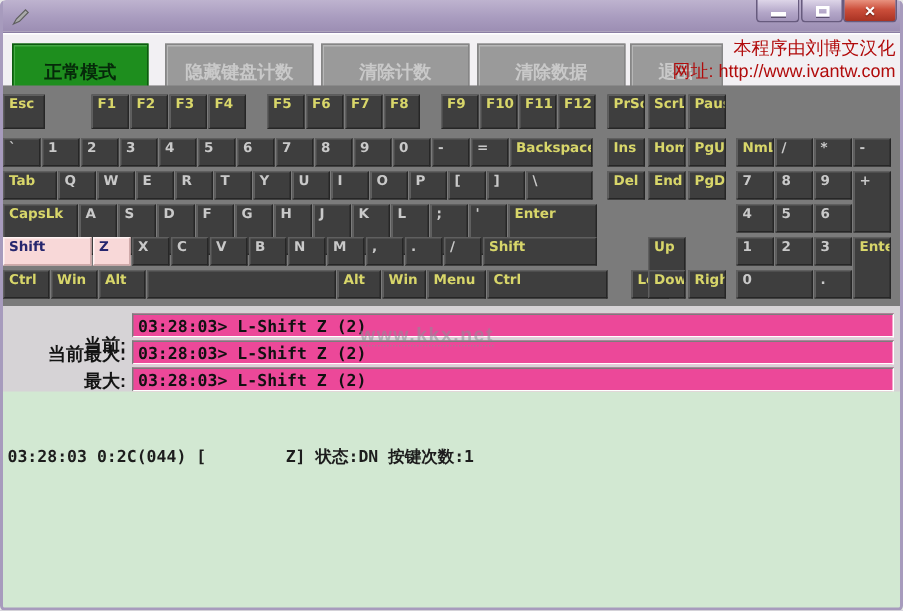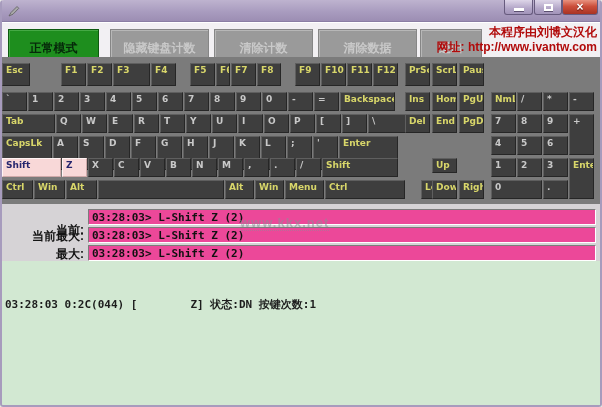--- a/index.html
+++ b/index.html
@@ -32,21 +32,21 @@
   .tbtn{position:absolute;top:6px;height:38px;display:flex;align-items:center;justify-content:center;
     font-size:12px;font-weight:bold;cursor:default;}
   .tbtn.active{background:#1e8e1e;color:#06290a;border:1px solid #0e5a10;box-shadow:inset 1px 1px 0 #45a945;}
   .tbtn.disabled{background:#9a9a9a;color:#c9c9c9;border:1px solid #868686;box-shadow:inset 1px 1px 0 #b7b7b7;}
   .b1{left:8px;width:91px;}
   .b2{left:110px;width:99px;}
   .b3{left:214px;width:99px;}
   .b4{left:318px;width:99px;}
   .b5{left:420px;width:62px;}
   .credit{position:absolute;right:5px;top:2px;text-align:right;color:#b10b0b;
-    font-weight:bold;font-size:12px;line-height:15px;white-space:nowrap;z-index:5;}
+    font-weight:normal;font-size:12px;line-height:15px;white-space:nowrap;z-index:5;}
   
   .keyboard{position:absolute;left:0;top:57px;right:0;height:147px;background:#7b7b7b;}
   #kb-main{position:absolute;left:2px;top:0;width:398px;height:100%;}
   #kb-nav{position:absolute;left:405px;top:0;width:82px;height:100%;}
   #kb-num{position:absolute;left:491px;top:0;width:106px;height:100%;}
   .krow{position:absolute;left:0;display:flex;align-items:stretch;}
   .key{display:inline-block;height:100%;margin-right:1px;background:#3e3e3e;
     border:1px solid;border-color:#5f5f5f #262626 #262626 #5f5f5f;
     font-size:9px;font-weight:bold;padding:1px 0 0 3px;overflow:hidden;white-space:nowrap;
     font-family:"DejaVu Sans",sans-serif;}
@@ -108,25 +108,25 @@
     </div>
   </div>
 
   <div class="keyboard">
     <div id="kb-main">
         <div class="krow" style="top: 6px; height: 23px;">
           <span class="key m" style="width: 28px;">Esc</span>
           <span class="kgap" style="width: 30px;"></span>
           <span class="key m" style="width: 25px;">F1</span>
           <span class="key m" style="width: 25px;">F2</span>
-          <span class="key m" style="width: 37px;">F3</span>
+          <span class="key m" style="width: 25px;">F3</span>
           <span class="key m" style="width: 25px;">F4</span>
           <span class="kgap" style="width: 13px;"></span>
           <span class="key m" style="width: 25px;">F5</span>
-          <span class="key m" style="width: 14px;">F6</span>
+          <span class="key m" style="width: 25px;">F6</span>
           <span class="key m" style="width: 25px;">F7</span>
           <span class="key m" style="width: 24px;">F8</span>
           <span class="kgap" style="width: 13px;"></span>
           <span class="key m" style="width: 25px;">F9</span>
           <span class="key m" style="width: 25px;">F10</span>
           <span class="key m" style="width: 25px;">F11</span>
           <span class="key m" style="width: 25px;">F12</span>
         </div>
         <div class="krow" style="top: 35px; height: 19px;">
           <span class="key c" style="width: 25px;">`</span>
@@ -138,21 +138,21 @@
           <span class="key c" style="width: 25px;">6</span>
           <span class="key c" style="width: 25px;">7</span>
           <span class="key c" style="width: 25px;">8</span>
           <span class="key c" style="width: 25px;">9</span>
           <span class="key c" style="width: 25px;">0</span>
           <span class="key c" style="width: 25px;">-</span>
           <span class="key c" style="width: 25px;">=</span>
           <span class="key m" style="width: 55px;">Backspace</span>
         </div>
         <div class="krow" style="top: 57px; height: 19px;">
-          <span class="key m" style="width: 53px;">Tab</span>
+          <span class="key m" style="width: 36px;">Tab</span>
           <span class="key c" style="width: 25px;">Q</span>
           <span class="key c" style="width: 25px;">W</span>
           <span class="key c" style="width: 25px;">E</span>
           <span class="key c" style="width: 25px;">R</span>
           <span class="key c" style="width: 25px;">T</span>
           <span class="key c" style="width: 25px;">Y</span>
           <span class="key c" style="width: 25px;">U</span>
           <span class="key c" style="width: 25px;">I</span>
           <span class="key c" style="width: 25px;">O</span>
           <span class="key c" style="width: 25px;">P</span>
@@ -203,21 +203,21 @@
     <div id="kb-nav">
         <span class="key m abs" style="left: 0px; top: 6px; width: 25px; height: 23px;">PrScr</span>
         <span class="key m abs" style="left: 27px; top: 6px; width: 25px; height: 23px;">ScrLk</span>
         <span class="key m abs" style="left: 54px; top: 6px; width: 25px; height: 23px;">Pause</span>
         <span class="key m abs" style="left: 0px; top: 35px; width: 25px; height: 19px;">Ins</span>
         <span class="key m abs" style="left: 27px; top: 35px; width: 25px; height: 19px;">Home</span>
         <span class="key m abs" style="left: 54px; top: 35px; width: 25px; height: 19px;">PgUp</span>
         <span class="key m abs" style="left: 0px; top: 57px; width: 25px; height: 19px;">Del</span>
         <span class="key m abs" style="left: 27px; top: 57px; width: 25px; height: 19px;">End</span>
         <span class="key m abs" style="left: 54px; top: 57px; width: 25px; height: 19px;">PgDn</span>
-        <span class="key m abs" style="left: 27px; top: 101px; width: 25px; height: 15px;">Up</span>
+        <span class="key m abs" style="left: 27px; top: 101px; width: 25px; height: 30px;">Up</span>
         <span class="key m abs" style="left: 16px; top: 123px; width: 25px; height: 19px;">Left</span>
         <span class="key m abs" style="left: 27px; top: 123px; width: 25px; height: 19px;">Down</span>
         <span class="key m abs" style="left: 54px; top: 123px; width: 25px; height: 19px;">Right</span>
       </div>
     <div id="kb-num">
         <span class="key abs m" style="left: 0px; top: 35px; width: 25px; height: 19px;">NmLk</span>
         <span class="key abs c" style="left: 26px; top: 35px; width: 25px; height: 19px;">/</span>
         <span class="key abs c" style="left: 52px; top: 35px; width: 25px; height: 19px;">*</span>
         <span class="key abs c" style="left: 78px; top: 35px; width: 25px; height: 19px;">-</span>
         <span class="key abs c" style="left: 0px; top: 57px; width: 25px; height: 19px;">7</span>

